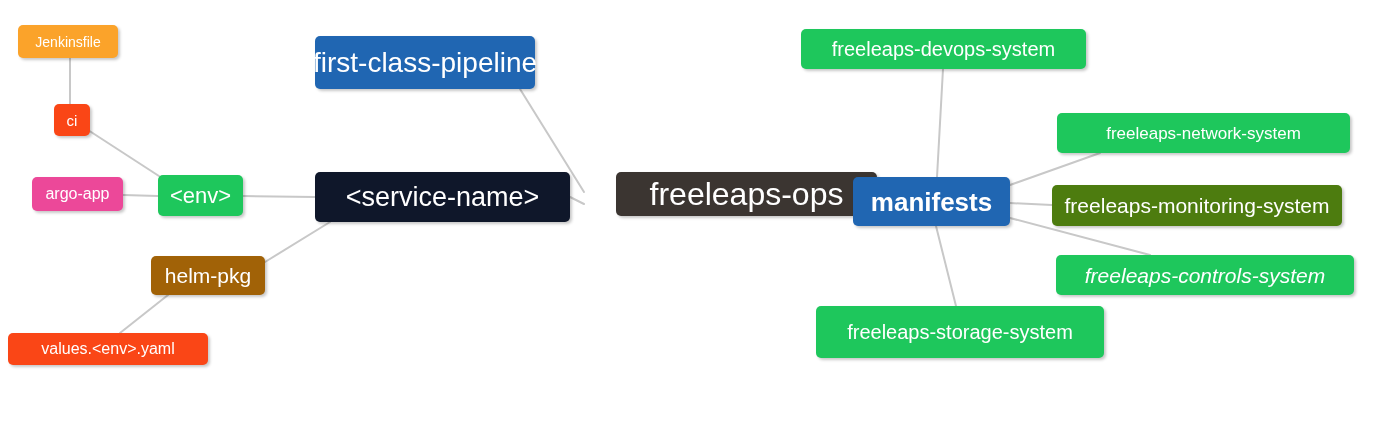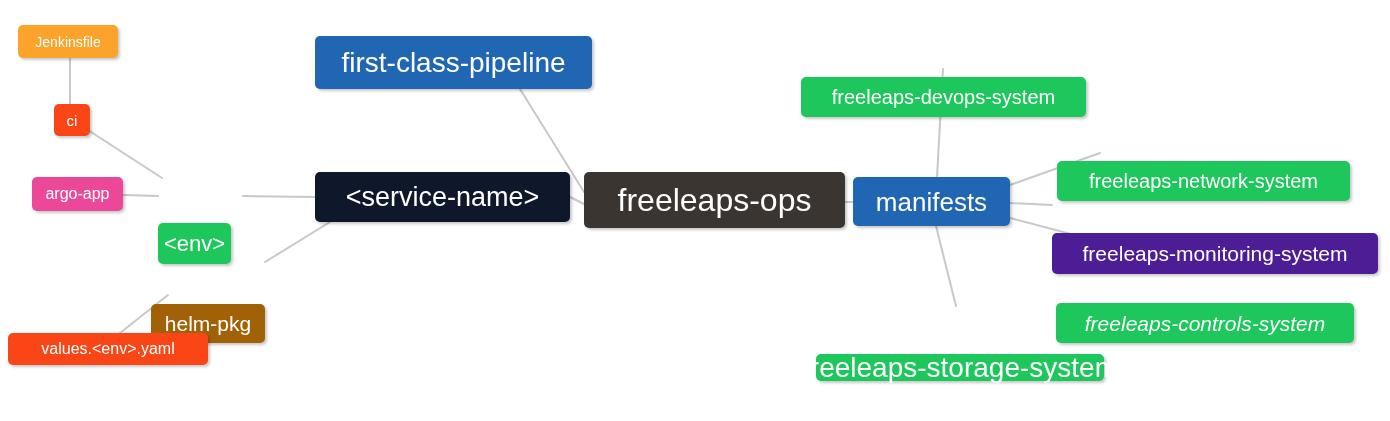--- a/index.html
+++ b/index.html
@@ -43,21 +43,21 @@
     letter-spacing: 0px;
     user-select: none;
   }
   .node-label {
     display: block;
     padding: 0 2px;
   }
   
   .c-root   { background: #3b3531; }
   .c-blue   { background: #2066b2; }
-  .c-green  { background: #1ec75c; margin-top: 48px; }
+  .c-green  { background: #1ec75c; }
   .c-red    { background: #fa4616; }
   .c-orange { background: #fba32a; justify-content: center; }
 </style>
 </head>
 <body>
 
 <div id="mindmap">
   <svg id="edge-layer" viewBox="0 0 1390 421" width="1390" height="421" xmlns="http://www.w3.org/2000/svg">
       <line x1="584" y1="192" x2="520" y2="89" stroke="#c8c8c8" stroke-width="2" stroke-linecap="round"></line>
       <line x1="584" y1="204" x2="570" y2="197" stroke="#c8c8c8" stroke-width="2" stroke-linecap="round"></line>
@@ -68,59 +68,59 @@
       <line x1="158" y1="196" x2="123" y2="195" stroke="#c8c8c8" stroke-width="2" stroke-linecap="round"></line>
       <line x1="168" y1="295" x2="120" y2="333" stroke="#c8c8c8" stroke-width="2" stroke-linecap="round"></line>
       <line x1="845" y1="202" x2="853" y2="202" stroke="#c8c8c8" stroke-width="2" stroke-linecap="round"></line>
       <line x1="937" y1="177" x2="943" y2="69" stroke="#c8c8c8" stroke-width="2" stroke-linecap="round"></line>
       <line x1="1010" y1="185" x2="1100" y2="153" stroke="#c8c8c8" stroke-width="2" stroke-linecap="round"></line>
       <line x1="1010" y1="203" x2="1052" y2="205" stroke="#c8c8c8" stroke-width="2" stroke-linecap="round"></line>
       <line x1="1010" y1="218" x2="1150" y2="255" stroke="#c8c8c8" stroke-width="2" stroke-linecap="round"></line>
       <line x1="936" y1="226" x2="956" y2="306" stroke="#c8c8c8" stroke-width="2" stroke-linecap="round"></line>
     </svg>
   <div id="node-layer">
-      <div class="node c-root" style="left: 584px; top: 172px; width: 261px; height: 56px; font-size: 32px; background: rgb(59, 53, 49);">
+      <div class="node c-root" style="left: 616px; top: 172px; width: 261px; height: 44px; font-size: 32px; background: rgb(59, 53, 49);">
         <span class="node-label">freeleaps-ops</span>
       </div>
-      <div class="node c-blue" style="left: 315px; top: 36px; width: 277px; height: 53px; font-size: 28px; background: rgb(32, 102, 178);">
+      <div class="node c-blue" style="left: 315px; top: 36px; width: 220px; height: 53px; font-size: 28px; background: rgb(32, 102, 178);">
         <span class="node-label">first-class-pipeline</span>
       </div>
       <div class="node c-blue" style="left: 315px; top: 172px; width: 255px; height: 50px; font-size: 27px; background: #0f172a;">
         <span class="node-label">&lt;service-name&gt;</span>
       </div>
-      <div class="node c-green" style="left: 158px; top: 175px; width: 73px; height: 41px; font-size: 22px; background: rgb(30, 199, 92);">
+      <div class="node c-green" style="left: 158px; top: 175px; width: 85px; height: 41px; font-size: 22px; background: rgb(30, 199, 92);">
         <span class="node-label">&lt;env&gt;</span>
       </div>
       <div class="node c-red" style="left: 54px; top: 104px; width: 36px; height: 32px; font-size: 15px; background: rgb(250, 70, 22);">
         <span class="node-label">ci</span>
       </div>
       <div class="node c-orange" style="left: 18px; top: 25px; width: 100px; height: 33px; font-size: 14px; background: rgb(251, 163, 42);">
         <span class="node-label">Jenkinsfile</span>
       </div>
       <div class="node c-red" style="left: 32px; top: 177px; width: 91px; height: 34px; font-size: 16px; background: #ec4899;">
         <span class="node-label">argo-app</span>
       </div>
       <div class="node c-green" style="left: 151px; top: 256px; width: 114px; height: 39px; font-size: 21px; background: #a16207;">
         <span class="node-label">helm-pkg</span>
       </div>
       <div class="node c-red" style="left: 8px; top: 333px; width: 200px; height: 32px; font-size: 16px; background: rgb(250, 70, 22);">
         <span class="node-label">values.&lt;env&gt;.yaml</span>
       </div>
-      <div class="node c-blue" style="left: 853px; top: 177px; width: 157px; height: 49px; font-size: 26px; background: rgb(32, 102, 178);">
+      <div class="node c-blue" style="left: 853px; top: 177px; width: 157px; height: 49px; font-size: 26px; background: rgb(32, 102, 178); font-weight: bold;">
         <span class="node-label">manifests</span>
       </div>
       <div class="node c-green" style="left: 801px; top: 29px; width: 285px; height: 40px; font-size: 20px; background: rgb(30, 199, 92);">
         <span class="node-label">freeleaps-devops-system</span>
       </div>
-      <div class="node c-green" style="left: 1057px; top: 113px; width: 293px; height: 40px; font-size: 20px; background: rgb(30, 199, 92);">
+      <div class="node c-green" style="left: 1057px; top: 113px; width: 293px; height: 40px; font-size: 17px; background: rgb(30, 199, 92);">
         <span class="node-label">freeleaps-network-system</span>
       </div>
-      <div class="node c-green" style="left: 1052px; top: 185px; width: 326px; height: 41px; font-size: 21px; background: #4c1d95;">
+      <div class="node c-green" style="left: 1052px; top: 185px; width: 290px; height: 41px; font-size: 21px; background: #4d7c0f;">
         <span class="node-label">freeleaps-monitoring-system</span>
       </div>
       <div class="node c-green" style="left: 1056px; top: 255px; width: 298px; height: 40px; font-size: 21px; background: rgb(30, 199, 92); font-style: italic;">
         <span class="node-label">freeleaps-controls-system</span>
       </div>
-      <div class="node c-green" style="left: 816px; top: 306px; width: 288px; height: 27px; font-size: 28px; background: rgb(30, 199, 92);">
+      <div class="node c-green" style="left: 816px; top: 306px; width: 288px; height: 52px; font-size: 20px; background: rgb(30, 199, 92);">
         <span class="node-label">freeleaps-storage-system</span>
       </div>
     </div>
 </div>
 
 </body></html>

